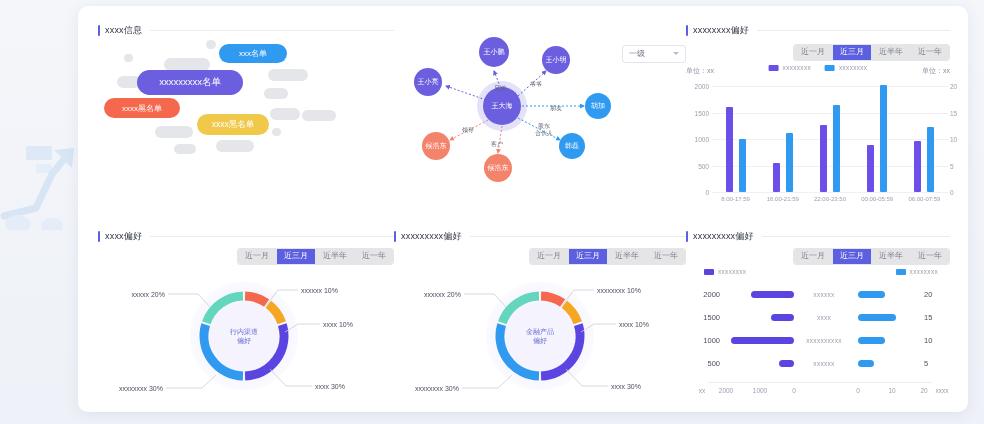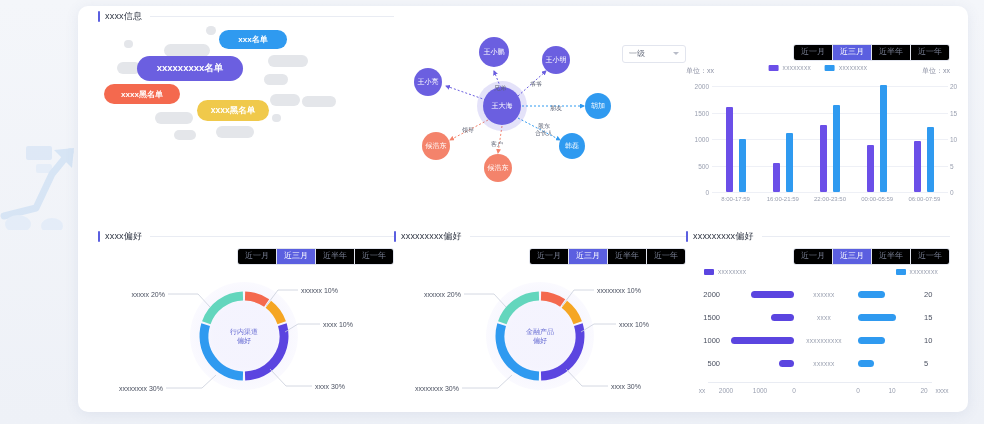--- a/index.html
+++ b/index.html
@@ -55,21 +55,21 @@
     display: inline-flex;
     border: 1px solid #e2e5ee;
     border-radius: 3px;
     overflow: hidden;
     background: #fff;
   }
   .seg-btn {
     font-size: 8px; color: #7a8095;
     padding: 3px 7px 4px;
     border-right: 1px solid #e2e5ee;
-    background: #000000; cursor: pointer; white-space: nowrap;
+    background: #e5e5e5; cursor: pointer; white-space: nowrap;
     line-height: 1;
   }
   .seg-btn:last-child { border-right: none; }
   .seg-btn.active { background: #5b5fe0; color: #fff; }
 
   
   .dropdown {
     display: inline-flex; align-items: center; justify-content: space-between;
     width: 64px; height: 18px;
     border: 1px solid #e2e5ee; border-radius: 3px;
@@ -80,21 +80,21 @@
     width: 0; height: 0;
     border-left: 3px solid transparent; border-right: 3px solid transparent;
     border-top: 3.5px solid #b8bcc8;
   }
 
   
   .cloud { position: absolute; left: 0; top: 22px; width: 296px; height: 172px; }
   .tag {
     position: absolute; border-radius: 12px;
     display: flex; align-items: center; justify-content: center;
-    color: #fff; white-space: nowrap; font-weight: 700;
+    color: #fff; white-space: nowrap; font-weight: 400;
   }
   .ghost { position: absolute; background: #e4e6ea; border-radius: 10px; }
 
   
   .net { position: absolute; left: 0; top: 24px; width: 292px; height: 172px; }
   .node {
     position: absolute; border-radius: 50%;
     display: flex; align-items: center; justify-content: center;
     color: #fff; font-size: 7px; text-align: center; line-height: 1.05;
     white-space: nowrap;
@@ -180,21 +180,21 @@
     <rect x="30" y="34" width="26" height="14" rx="2" fill="#cfe0f5"></rect>
     <rect x="40" y="52" width="16" height="9" rx="2" fill="#dce9f8"></rect>
     <path d="M8 104 L40 96 L56 62 L74 40" stroke="#c2d9f2" stroke-width="7" fill="none" stroke-linecap="round" stroke-linejoin="round"></path>
     <path d="M58 38 L78 36 L76 56 Z" fill="#c2d9f2"></path>
     <ellipse cx="22" cy="112" rx="13" ry="9" fill="#dbe8f8"></ellipse>
     <ellipse cx="56" cy="114" rx="11" ry="8" fill="#dbe8f8"></ellipse>
   </svg>
 
   <div class="card">
 
-    <div class="panel" style="left:20px; top:2px; width:296px; height:194px;">
+    <div class="panel" style="left:20px; top:16px; width:296px; height:194px;">
       <div class="panel-head">
         <div class="panel-bar"></div>
         <div class="panel-title">xxxx信息</div>
         <div class="panel-rule"></div>
       </div>
       <div class="cloud" id="cloud-host">
           <div class="ghost" style="left: 66px; top: 14px; width: 46px; height: 13px; border-radius: 6.5px;"></div>
           <div class="ghost" style="left: 108px; top: -4px; width: 10px; height: 9px; border-radius: 4.5px;"></div>
           <div class="ghost" style="left: 26px; top: 10px; width: 9px; height: 8px; border-radius: 4px;"></div>
           <div class="ghost" style="left: 19px; top: 32px; width: 24px; height: 12px; border-radius: 6px;"></div>
@@ -265,20 +265,25 @@
           <div class="edge-label" style="left: 103px; top: 98px; transform: translate(-50%, -50%);">
             <div>客户</div>
           </div>
           <div class="edge-label" style="left: 74px; top: 84px; transform: translate(-50%, -50%);">
             <div>领导</div>
           </div>
         </div>
     </div>
 
     <div class="panel" style="left:608px; top:16px; width:264px; height:194px;">
+      <div class="panel-head">
+        <div class="panel-bar"></div>
+        <div class="panel-title">xxxxxxxx偏好</div>
+        <div class="panel-rule"></div>
+      </div>
       <div style="position:absolute; right:0; top:18px;">
         <div class="segmented" id="seg-1">
             <div class="seg-btn">近一月</div>
             <div class="seg-btn active">近三月</div>
             <div class="seg-btn">近半年</div>
             <div class="seg-btn">近一年</div>
           </div>
       </div>
 
       <div class="vb-wrap" style="top:42px; width:264px; height:150px;">

